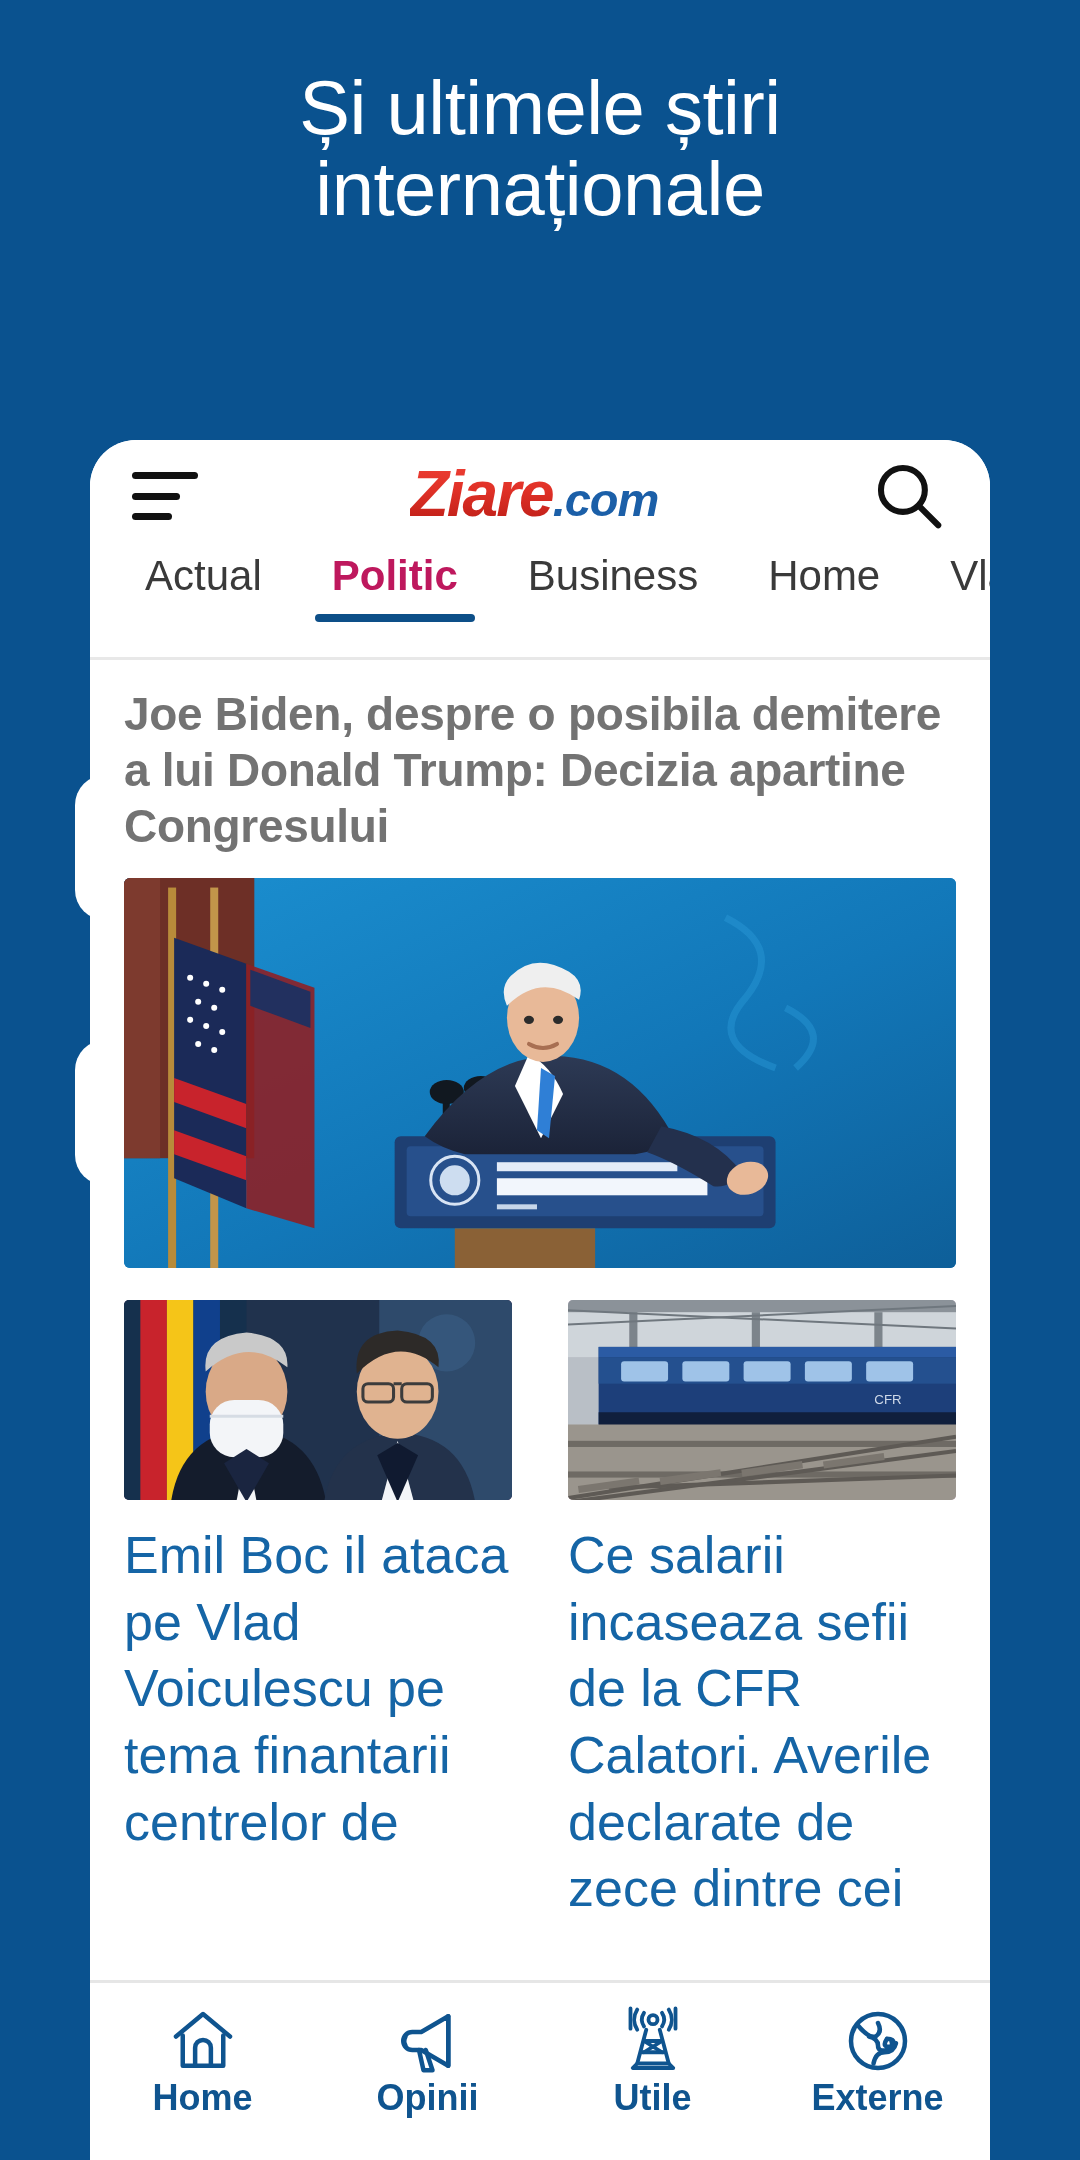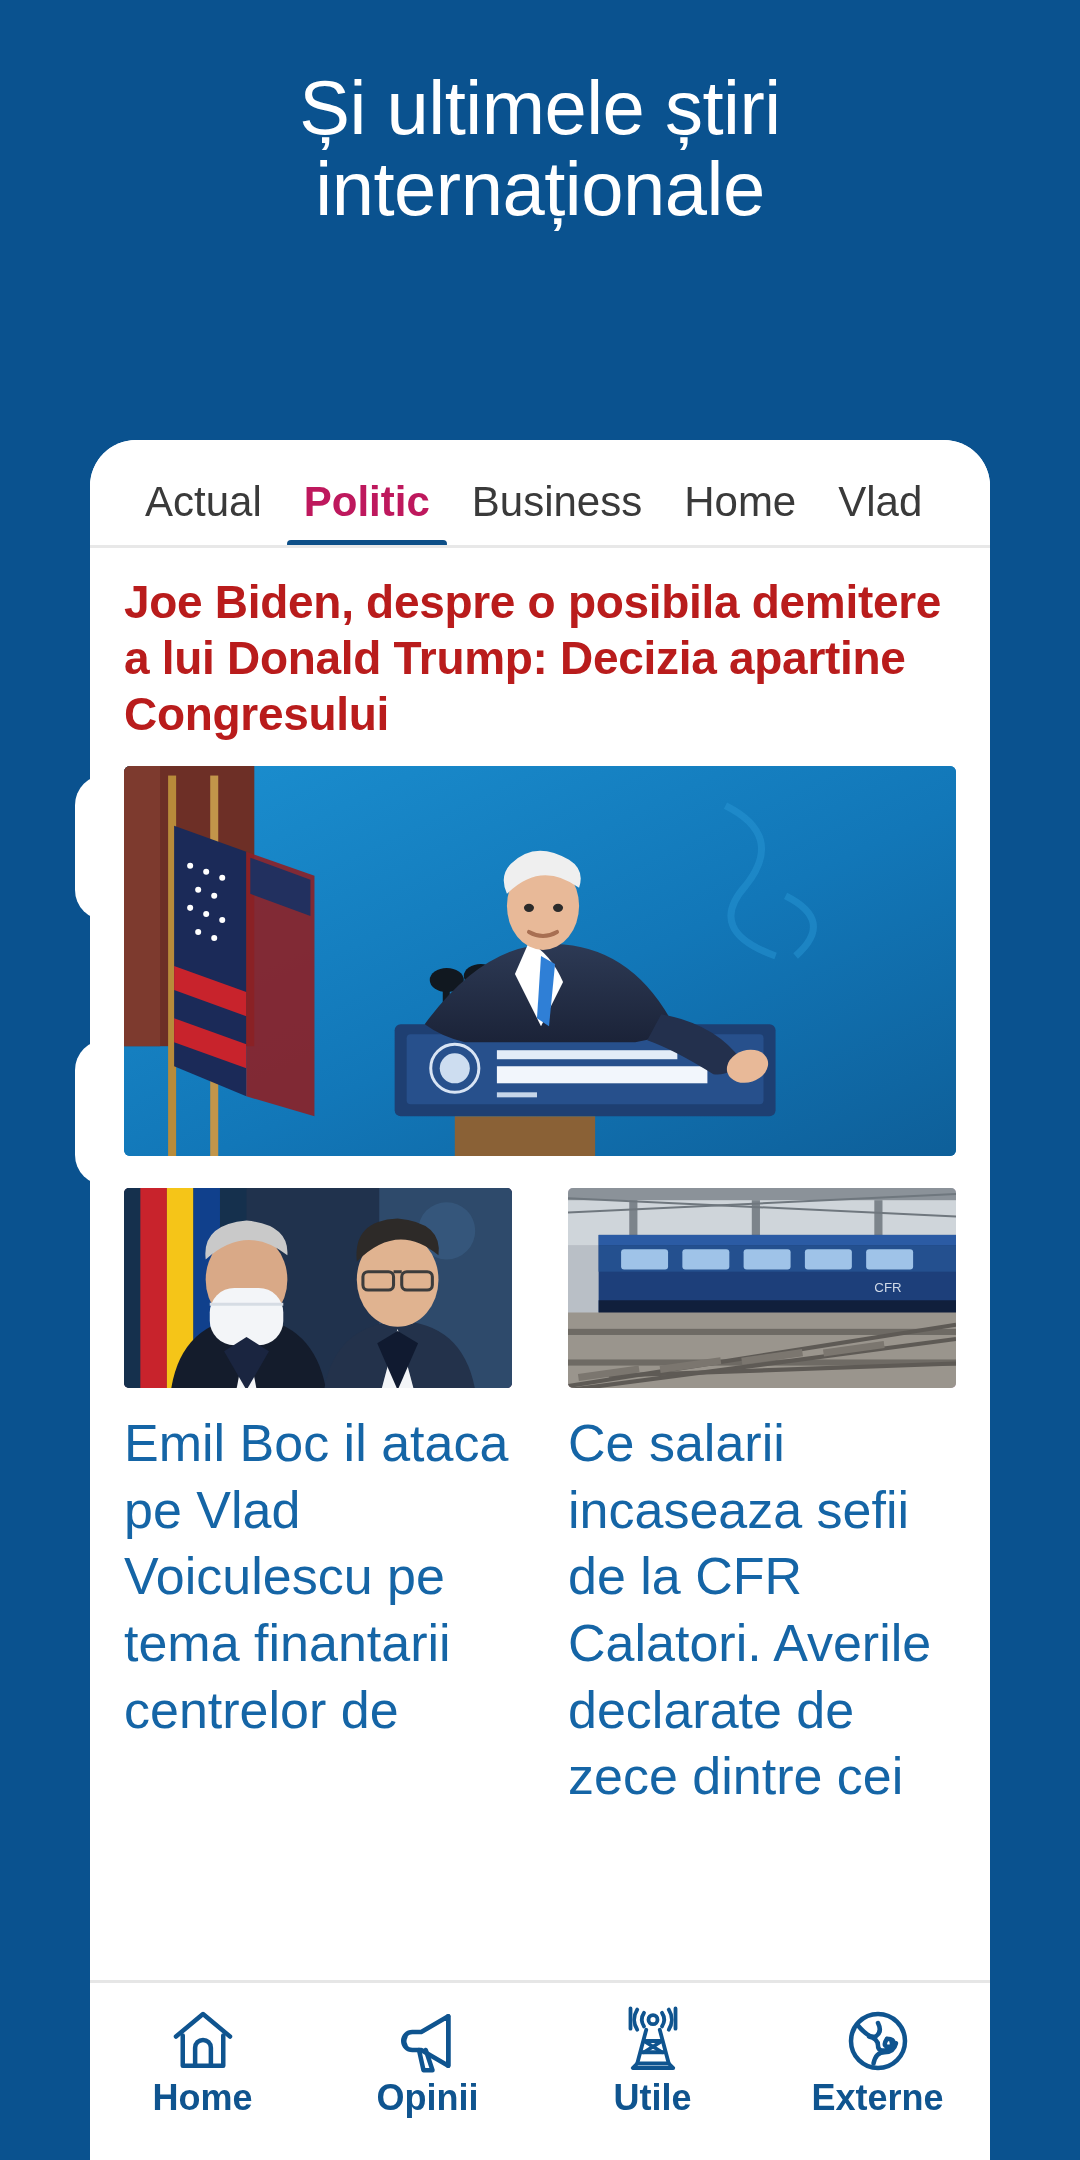--- a/index.html
+++ b/index.html
@@ -90,25 +90,26 @@
   .search-btn {
     width: 78px; height: 78px;
     position: relative;
     cursor: pointer;
   }
   .search-btn svg { width: 78px; height: 78px; display: block; }
 
   
   .tabs {
     display: flex;
-    align-items: flex-end;
+    align-items: flex-start;
     height: 108px;
     padding: 0 34px;
     background: #fff;
     position: relative;
+    gap: 28px;
   }
   .tab {
     padding: 0 21px 22px 21px;
     font-size: 42px;
     color: #3a3a3a;
     white-space: nowrap;
     position: relative;
     cursor: pointer;
   }
   .tab.active { color: #be185d; font-weight: 700; }
@@ -128,21 +129,21 @@
   }
 
   
   .feed { background: #fff; }
 
   .lead-title {
     padding: 26px 34px 24px 34px;
     font-size: 46px;
     line-height: 1.22;
     font-weight: 700;
-    color: #b91c1c;
+    color: #737373;
     letter-spacing: -0.3px;
   }
 
   .lead-image {
     margin: 0 34px;
     height: 390px;
     border-radius: 6px;
     overflow: hidden;
     position: relative;
     background: #1481c4;
@@ -203,20 +204,39 @@
 <div class="stage">
 
   <div class="promo">Și ultimele știri
 internaționale</div>
 
   <div class="card-behind b1"></div>
   <div class="card-behind b2"></div>
 
   <div class="phone">
 
+    <div class="app-header">
+
+      <div class="hamburger">
+        <i></i>
+        <i></i>
+        <i></i>
+      </div>
+
+      <div class="logo">
+        <span class="zi">Ziare</span><span class="dotcom">.com</span>
+      </div>
+
+      <div class="search-btn">
+        <svg viewBox="0 0 64 64" fill="none" stroke="#111" stroke-width="5" stroke-linecap="round">
+          <circle cx="27" cy="27" r="18"></circle>
+          <line x1="40" y1="40" x2="56" y2="56"></line>
+        </svg>
+      </div>
+    </div>
 
     <div class="tabs">
       <div class="tab">Actual</div>
       <div class="tab active">Politic</div>
       <div class="tab">Business</div>
       <div class="tab">Home</div>
       <div class="tab">Vlad</div>
       <div class="tabs-divider"></div>
     </div>
 

